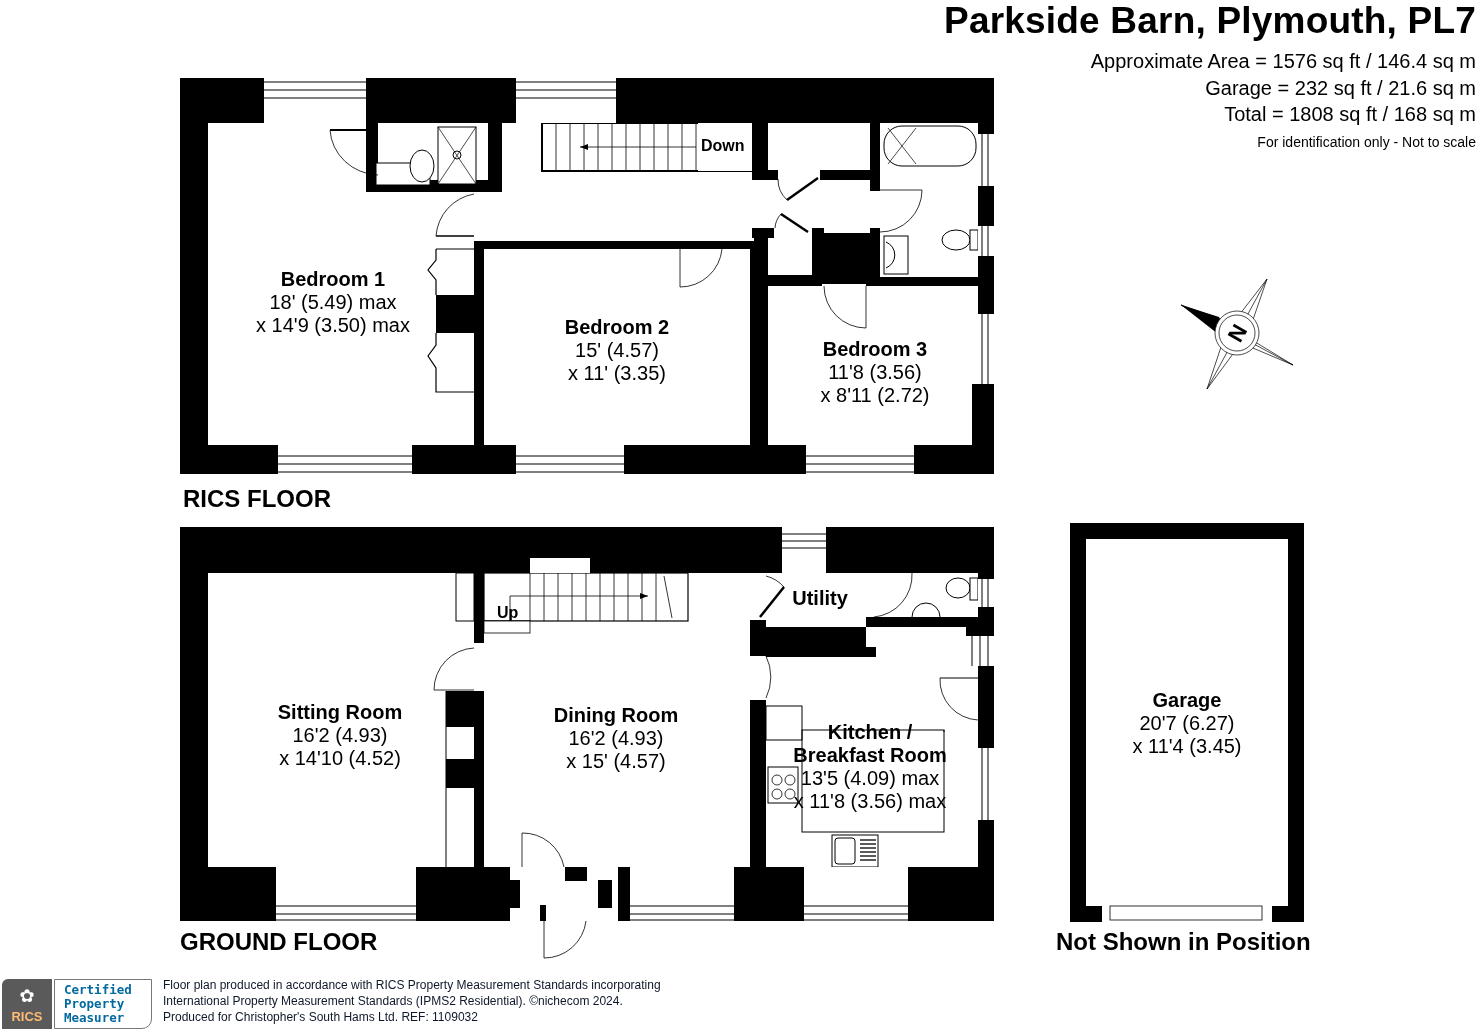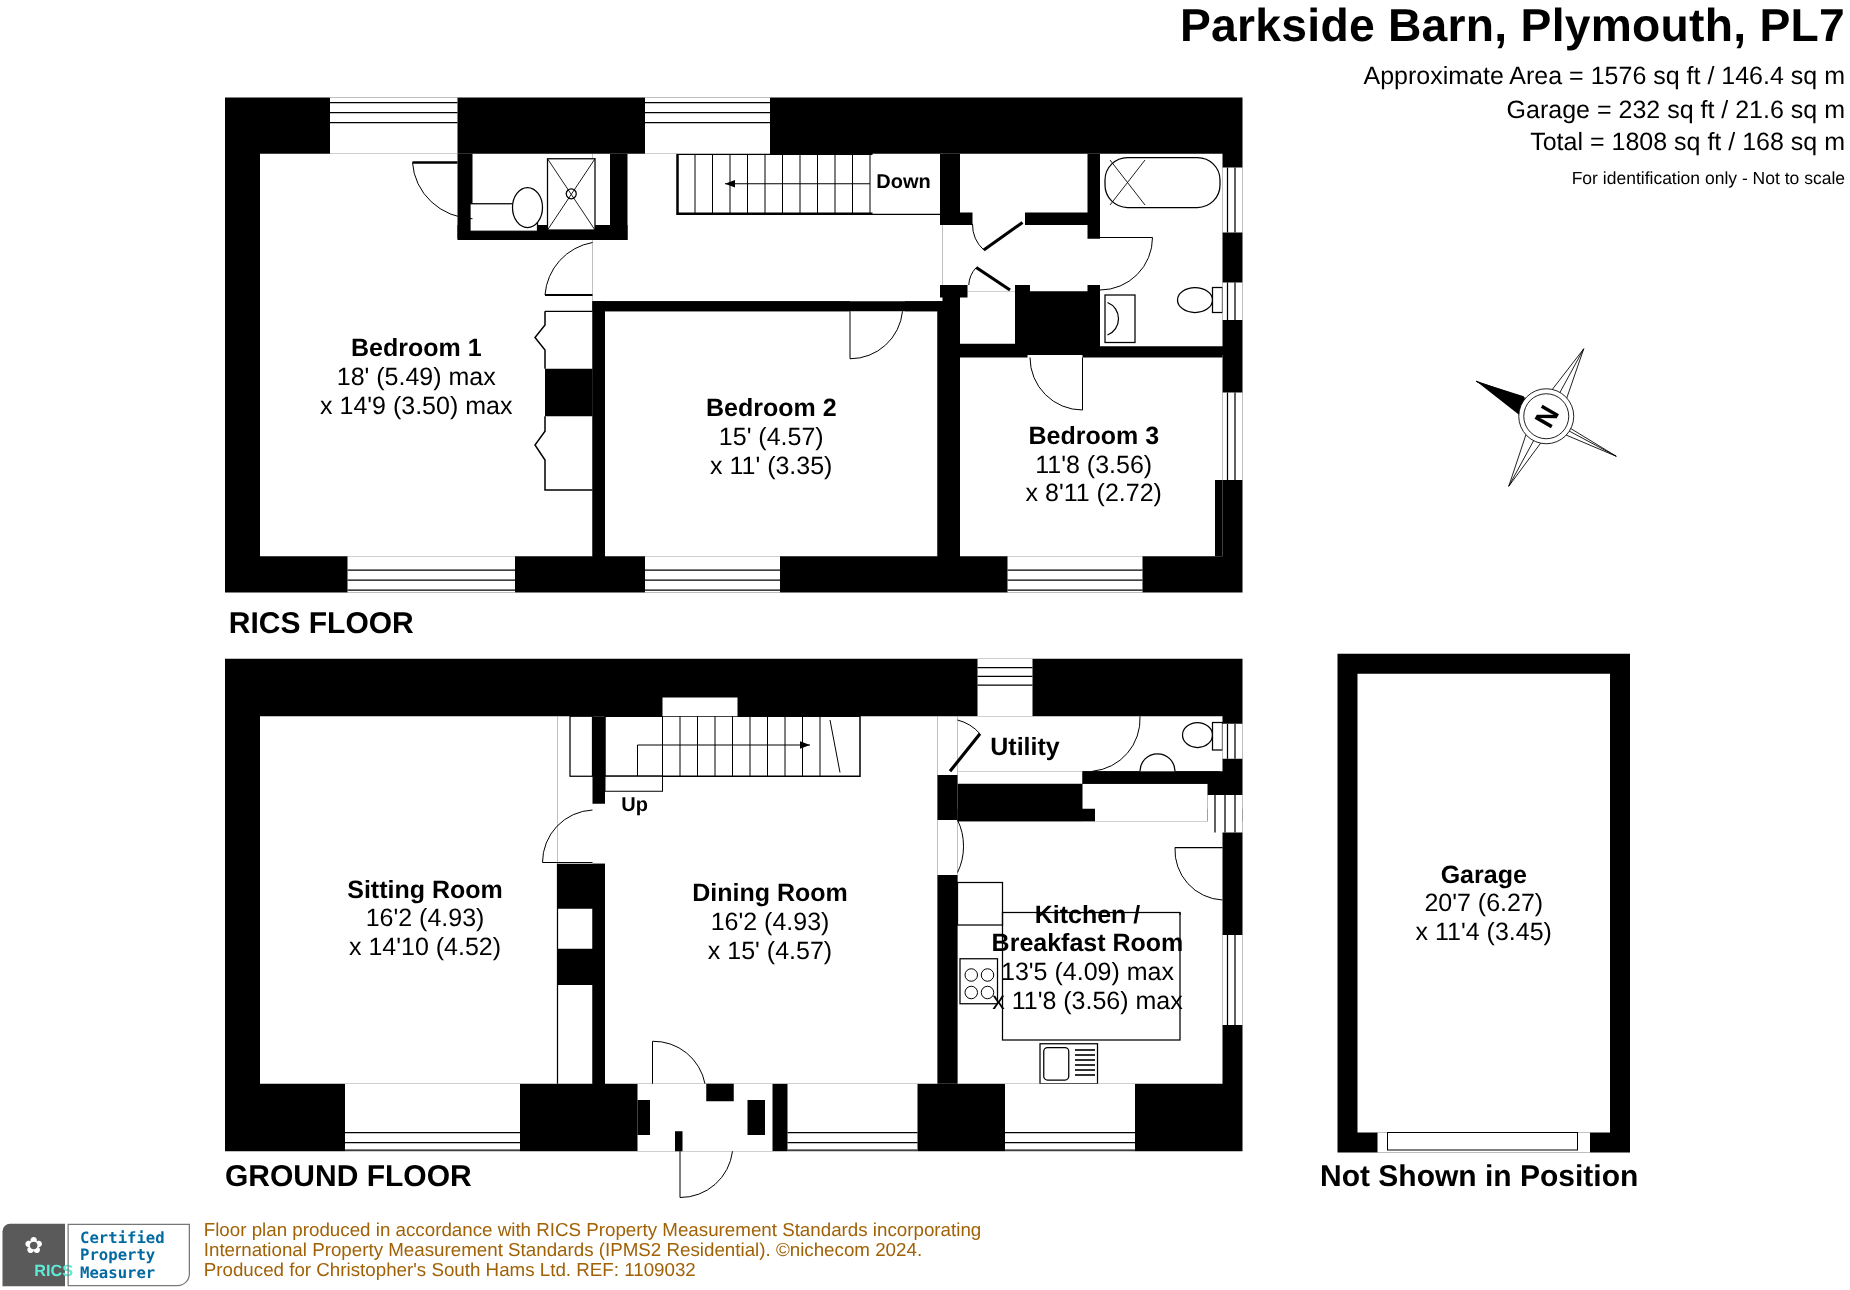--- a/index.html
+++ b/index.html
@@ -5,25 +5,25 @@
   html, body { margin: 0; padding: 0; background: #ffffff; }
   body { width: 1480px; height: 1032px; position: relative; overflow: hidden; font-family: "Liberation Sans", sans-serif; color: #000; }
   .abs { position: absolute; }
   #plan { position: absolute; left: 0; top: 0; width: 1480px; height: 1032px; }
   .title { right: 4px; top: 0px; font-size: 37px; font-weight: bold; white-space: nowrap; letter-spacing: 0.2px; }
   .area-line { right: 4px; font-size: 20px; white-space: nowrap; text-align: right; }
   .note { right: 4px; top: 134px; font-size: 14px; white-space: nowrap; }
   .floor-label { font-size: 24px; font-weight: bold; white-space: nowrap; }
   .room { text-align: center; white-space: nowrap; line-height: 23px; font-size: 20px; }
   .room .name { font-weight: bold; }
-  .footer-text { left: 163px; top: 977px; font-size: 15px; color: #a16207; line-height: 16px; white-space: nowrap; }
+  .footer-text { left: 163px; top: 977px; font-size: 12px; color: #0f172a; line-height: 16px; white-space: nowrap; }
   .rics-box { left: 2px; top: 979px; width: 150px; height: 50px; }
   .rics-dark { position: absolute; left: 0; top: 0; width: 50px; height: 50px; background: #5a5a5a; border-radius: 6px 0 0 0; }
   .rics-dark .lion { position: absolute; left: 13px; top: 6px; width: 24px; height: 22px; color: #fff; font-size: 18px; text-align: center; line-height: 22px; }
-  .rics-dark .rics-word { position: absolute; left: 16px; width: 50px; top: 30px; text-align: center; color: #5eead4; font-weight: bold; font-size: 13px; }
+  .rics-dark .rics-word { position: absolute; left: 0; width: 50px; top: 30px; text-align: center; color: #fdba74; font-weight: bold; font-size: 13px; }
   .rics-light { position: absolute; left: 52px; top: 0; width: 96px; height: 48px; border: 1px solid #777; border-radius: 0 0 10px 0; }
   .rics-light .txt { position: absolute; left: 9px; top: 3px; font-family: "DejaVu Sans Mono", monospace; font-weight: bold; font-size: 12.5px; line-height: 14px; color: #0369a1; }
 </style>
 </head>
 <body>
 
 <svg id="plan" viewBox="0 0 1480 1032" xmlns="http://www.w3.org/2000/svg">
 
   <g>
 
@@ -306,21 +306,21 @@
   <div>15' (4.57)</div>
   <div>x 11' (3.35)</div>
 </div>
 <div class="abs room" style="left:775px; top:338px; width:200px">
   <div class="name">Bedroom 3</div>
   <div>11'8 (3.56)</div>
   <div>x 8'11 (2.72)</div>
 </div>
 
 <div class="abs floor-label" style="left:180px; top:928px">GROUND FLOOR</div>
-<div class="abs" style="left:497px; top:636px; font-size:16px; font-weight:bold">Up</div>
+<div class="abs" style="left:497px; top:604px; font-size:16px; font-weight:bold">Up</div>
 
 <div class="abs room" style="left:240px; top:701px; width:200px">
   <div class="name">Sitting Room</div>
   <div>16'2 (4.93)</div>
   <div>x 14'10 (4.52)</div>
 </div>
 <div class="abs room" style="left:516px; top:704px; width:200px">
   <div class="name">Dining Room</div>
   <div>16'2 (4.93)</div>
   <div>x 15' (4.57)</div>

